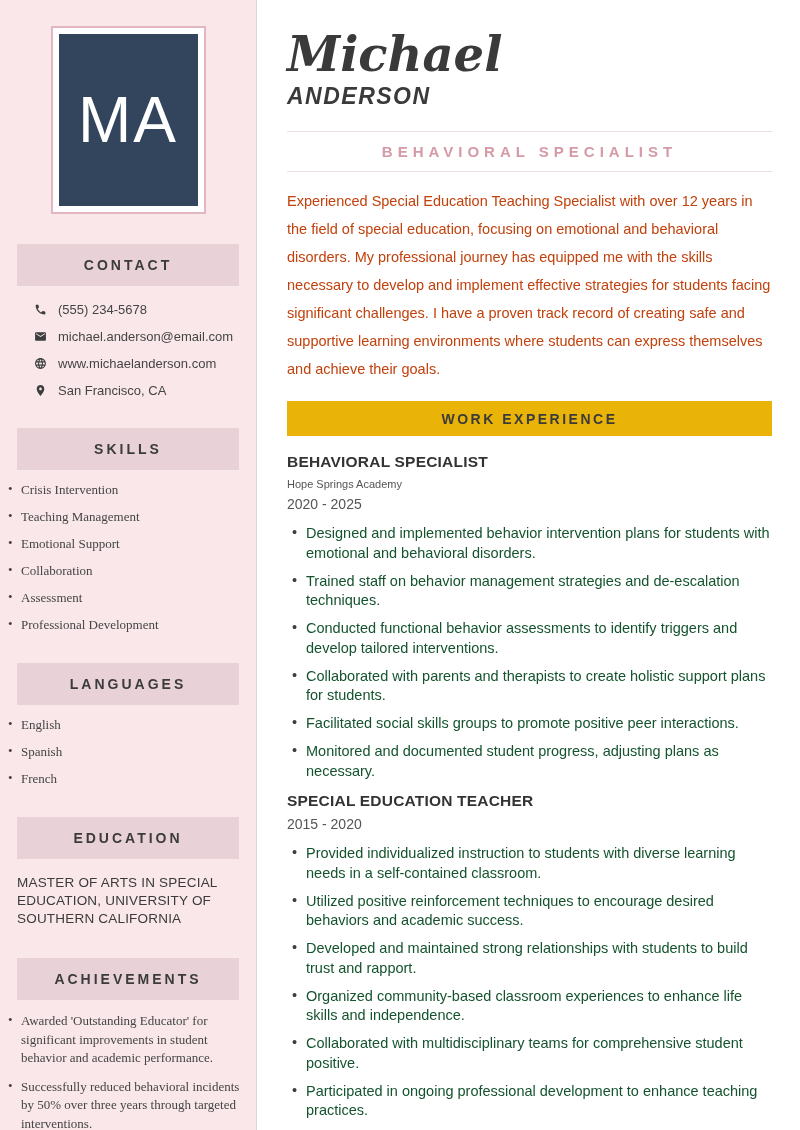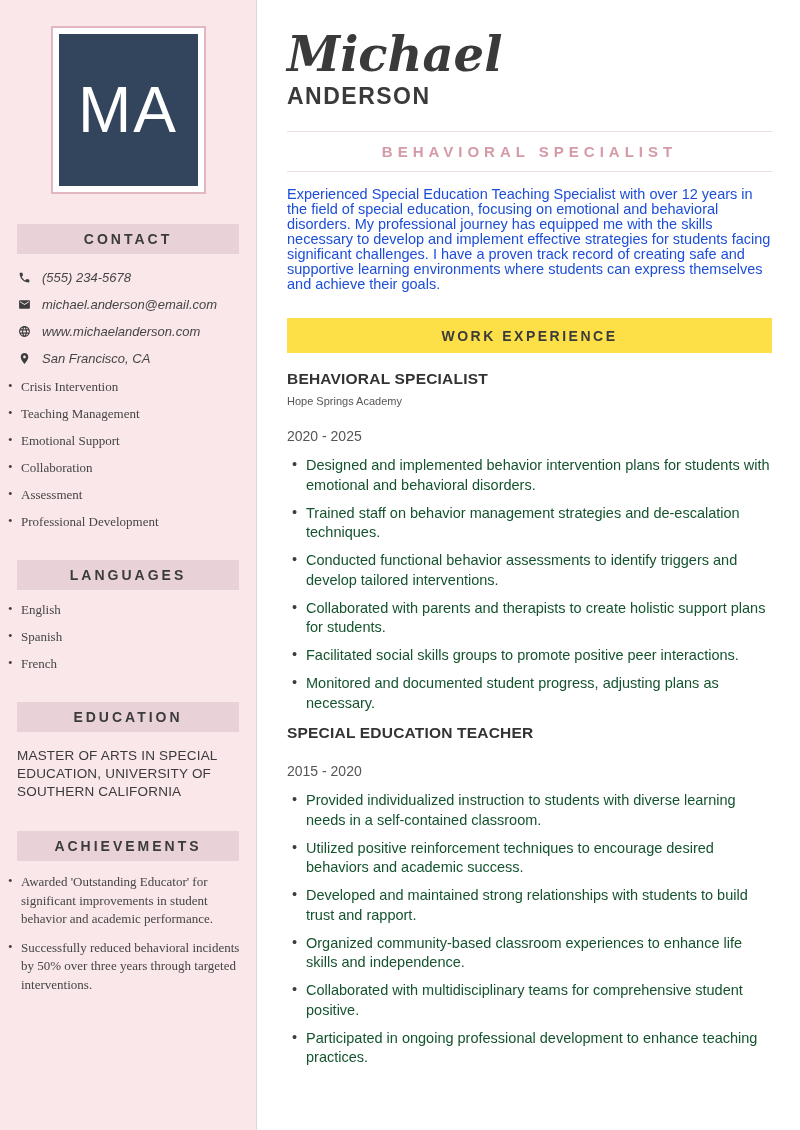--- a/index.html
+++ b/index.html
@@ -1,45 +1,45 @@
 <!DOCTYPE html>
 <html><head>
 <meta charset="utf-8">
 <style>
   * { margin:0; padding:0; box-sizing:border-box; }
   html,body { width:800px; background:#ffffff; font-family:"Liberation Sans", sans-serif; }
   .page { width:800px; height:1130px; display:flex; background:#ffffff; overflow:hidden; }
 
   
   .sidebar { width:257px; flex-shrink:0; background:#f9e7ea; border-right:1px solid #d9d9d9; padding-bottom:20px; }
-  .monogram-frame { width:155px; height:168px; margin:26px auto 0; border:2px solid #e3b7c1; background:#ffffff; padding:6px; }
+  .monogram-frame { width:155px; height:188px; margin:26px auto 0; border:2px solid #e3b7c1; background:#ffffff; padding:6px; }
   .monogram { width:100%; height:100%; background:#32455c; color:#ffffff; display:flex; align-items:center; justify-content:center; font-size:64px; letter-spacing:2px; font-weight:400; }
-  .sband { margin:30px 17px 0; height:30px; background:#e8d2d8; display:flex; align-items:center; justify-content:center; font-size:14px; font-weight:bold; letter-spacing:3px; color:#3b3b3b; }
-  .contact-list { list-style:none; margin:17px 0 0; padding:0 11px 0 18px;font-style:italic; }
+  .sband { margin:30px 17px 0; height:42px; background:#e8d2d8; display:flex; align-items:center; justify-content:center; font-size:14px; font-weight:bold; letter-spacing:3px; color:#3b3b3b; }
+  .contact-list { list-style:none; margin:17px 16px 0; padding:0 11px 0 18px; }
   .contact-list li { display:flex; align-items:flex-start; gap:11px; margin-bottom:13px; font-size:13px; color:#454545; line-height:14px; }
   .cicon { width:13px; height:13px; flex-shrink:0; display:inline-flex; margin-top:0px; }
   .cicon svg { width:13px; height:13px; fill:#3d3d3d; }
   .side-list { list-style:none; margin:12px 0 0; padding:0 12px 0 8px;font-family:Liberation Serif, serif; }
   .side-list li { position:relative; padding-left:13px; font-size:13px; color:#454545; line-height:16px; margin-bottom:11px; }
   .side-list li::before { content:"•"; position:absolute; left:0; top:-1px; color:#3d3d3d; }
   .ach-list li { line-height:18.5px; margin-bottom:10px; }
   .edu-text { margin:15px 17px 0; font-size:13.5px; font-weight:normal; line-height:18px; color:#3b3b3b; letter-spacing:0.2px; }
 
   
   .main { flex:1; padding:28px 28px 0 30px; }
   .first-name { font-family:"DejaVu Serif", serif; font-style:italic; font-weight:600; font-size:48px; line-height:52px; color:#3a3a3a; }
-  .last-name { font-size:23px; font-weight:bold; letter-spacing:1.5px; color:#3a3a3a; margin-top:3px; }
+  .last-name { font-size:23px; font-weight:bold; letter-spacing:1.5px; color:#3a3a3a; margin-top:3px;font-style:italic; }
   .rule { border:none; border-top:1px solid #ecdee1; margin-top:21px; }
   .job-heading { text-align:center; color:#d59aa6; font-weight:bold; font-size:15px; letter-spacing:5px; padding:11px 0; }
-  .summary { margin-top:15px; font-size:14.5px; line-height:15px; color:#1d4ed8; }
-  .mband { margin-top:26px; height:35px; background:#fde047; display:flex; align-items:center; justify-content:center; font-size:14px; font-weight:bold; letter-spacing:2.5px; color:#3b3b3b; }
+  .summary { margin-top:15px; font-size:14.5px; line-height:28px; color:#c2410c; }
+  .mband { margin-top:18px; height:35px; background:#eab308; display:flex; align-items:center; justify-content:center; font-size:14px; font-weight:bold; letter-spacing:2.5px; color:#3b3b3b; }
   .job { margin-top:17px; }
   .job-title { font-size:15.5px; font-weight:bold; color:#333333; letter-spacing:0.2px; }
   .job-company { font-size:11px; color:#555555; margin-top:7px; }
-  .job-dates { font-size:14px; color:#555555; margin-top:21px; }
+  .job-dates { font-size:14px; color:#555555; margin-top:6px; }
   .bullets { list-style:none; margin:12px 0 0; padding:0; }
   .bullets li { position:relative; padding-left:19px; font-size:14.5px; line-height:19.5px; color:#14532d; margin-bottom:8.5px; }
   .bullets li::before { content:"•"; position:absolute; left:5px; top:-1px; color:#3d3d3d; }
 </style>
 </head>
 <body>
 
 <div class="page">
 
   <aside class="sidebar">
@@ -80,20 +80,21 @@
             <svg viewBox="0 0 24 24">
                 <path d="M12 2C8.13 2 5 5.13 5 9c0 5.25 7 13 7 13s7-7.75 7-13c0-3.87-3.13-7-7-7zm0 9.5c-1.38 0-2.5-1.12-2.5-2.5s1.12-2.5 2.5-2.5 2.5 1.12 2.5 2.5-1.12 2.5-2.5 2.5z"></path>
               </svg>
           </span>
           <span>San Francisco, CA</span>
         </li>
       </ul>
     </section>
 
     <section>
+      <div class="sband">SKILLS</div>
       <ul class="side-list">
 
       <li>Crisis Intervention</li>
           <li>Teaching Management</li>
           <li>Emotional Support</li>
           <li>Collaboration</li>
           <li>Assessment</li>
           <li>Professional Development</li>
         </ul>
     </section>

